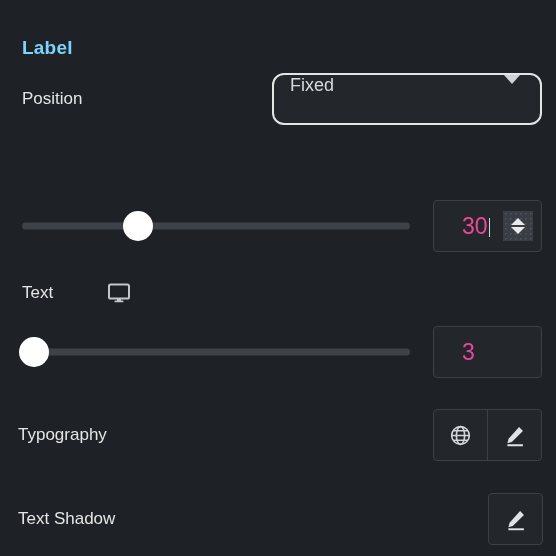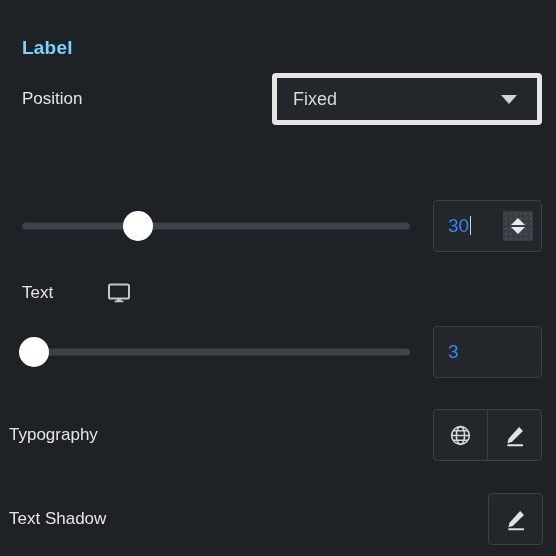--- a/index.html
+++ b/index.html
@@ -56,24 +56,24 @@
     transform: translateY(-50%);
   }
   .select-control {
     position: absolute;
     left: 272px;
     top: 0;
     width: 270px;
     height: 52px;
     box-sizing: border-box;
     background: #23262b;
-    border: 5px solid #e5e5e5;
-    border-radius: 4px;
-    display: flex;
-    align-items: center;
+    border: 2px solid #e5e5e5;
+    border-radius: 12px;
+    display: flex;
+    align-items: flex-start;
     cursor: pointer;
   }
   .select-value {
     font-size: 18px;
     color: #d7dade;
     margin-left: 16px;
     flex: 1;
   }
   .select-arrow {
     width: 0;
@@ -146,23 +146,23 @@
     height: 52px;
     box-sizing: border-box;
     background: #23262b;
     border: 1px solid #3c4147;
     border-radius: 4px;
     display: flex;
     align-items: center;
     cursor: text;
   }
   .num-value {
-    font-size: 19px;
-    color: #3b82f6;
-    margin-left: 14px;
+    font-size: 23px;
+    color: #ec4899;
+    margin-left: 28px;
     flex: 1;
     white-space: nowrap;
   }
   .caret {
     display: inline-block;
     width: 1px;
     height: 19px;
     background: #cfd3d8;
     vertical-align: -3px;
     margin-left: 1px;
@@ -194,21 +194,21 @@
     border-right: 7px solid transparent;
     border-top: 7px solid #e8eaec;
   }
 
   
   .row-typography { top: 409px; height: 52px; }
   .row-textshadow { top: 493px; height: 52px; }
   .row-typography .row-label,
   .row-textshadow .row-label {
     position: absolute;
-    left: 9px;
+    left: 18px;
     top: 50%;
     transform: translateY(-50%);
   }
   .btn-group {
     position: absolute;
     top: 0;
     height: 52px;
     box-sizing: border-box;
     background: #23262b;
     border: 1px solid #3c4147;

